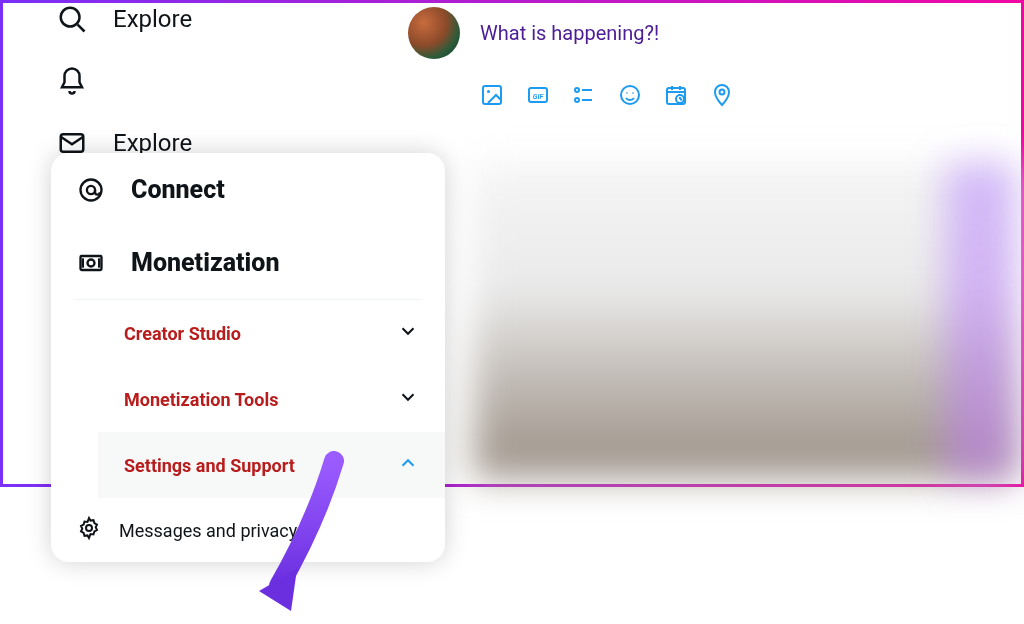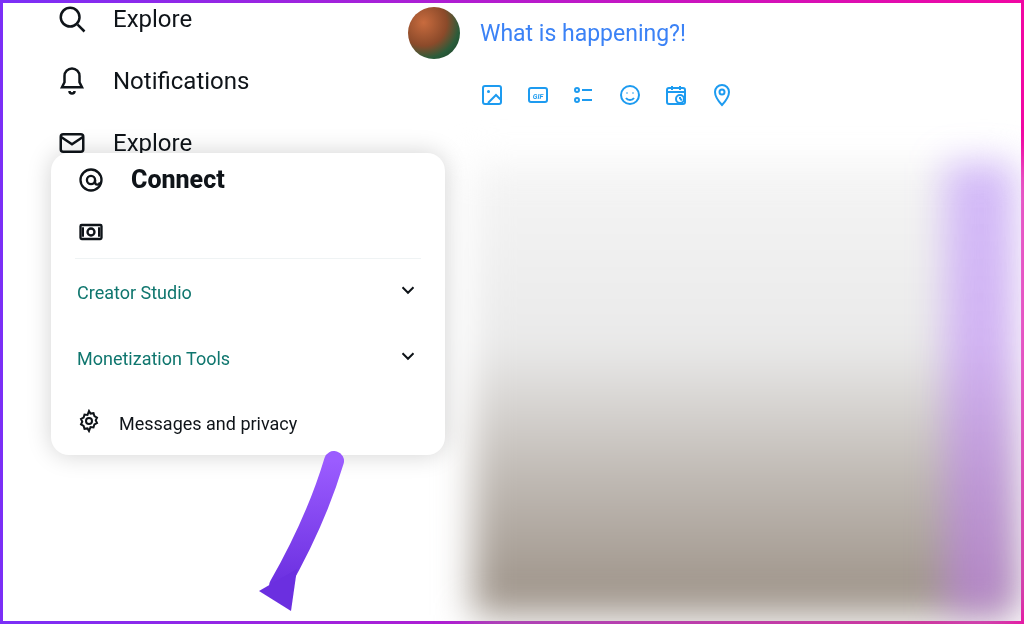--- a/index.html
+++ b/index.html
@@ -1,38 +1,38 @@
 <!DOCTYPE html>
 <html><head>
 <meta charset="utf-8">
 <style>
   * { box-sizing: border-box; margin: 0; padding: 0; }
   html, body { width: 1024px; height: 624px; font-family: -apple-system, BlinkMacSystemFont, "Segoe UI", Roboto, Helvetica, Arial, sans-serif; overflow: hidden; background: #fff; }
-  .viewport { position: relative; width: 1024px; height: 624px; border: 3px solid; border-image: linear-gradient(90deg,#7b2ff7,#f107a3) 1; }
+  .viewport { position: relative; width: 1024px; height: 487px; border: 3px solid; border-image: linear-gradient(90deg,#7b2ff7,#f107a3) 1; }
   .sidebar { position: absolute; left: 40px; top: -15px; width: 330px; }
   .nav-item { display: flex; align-items: center; gap: 26px; padding: 16px 14px; cursor: pointer; }
   .nav-item .icon { width: 30px; height: 30px; display:flex; align-items:center; justify-content:center; }
   .nav-item .icon svg { width: 30px; height: 30px; stroke: #0f1419; stroke-width: 2; fill: none; }
   .nav-label { font-size: 24px; color: #0f1419; }
   .compose { position: absolute; left: 405px; top: -6px; right: 10px; }
   .compose-row { display: flex; align-items: center; gap: 20px; padding: 10px 0 24px 0; }
   .avatar { width: 52px; height: 52px; border-radius: 50%; background: radial-gradient(circle at 30% 30%, #c86b3e 0%, #8b4a2a 45%, #2a5c3a 70%, #1a3a24 100%); flex: 0 0 auto; }
-  .compose-placeholder { font-size: 23px; color: #3b82f6; }
+  .compose-placeholder { font-size: 20px; color: #4c1d95; }
   .icon-row { display: flex; gap: 22px; padding-left: 72px; }
   .icon-row .ticon { width: 24px; height: 24px; font-style: italic; }
   .icon-row .ticon svg { width: 24px; height: 24px; stroke: #1d9bf0; stroke-width: 2; fill: none; }
   .blurred { position:absolute; left:470px; top:160px; right:6px; bottom:6px; background: linear-gradient(180deg,#f5f5f5 0%, #eaeaea 40%, #bfb9b3 70%, #9a8f84 100%); filter: blur(18px); }
   .blur-tint { position:absolute; right:6px; top:160px; width:70px; bottom:6px; background: linear-gradient(180deg, rgba(160,100,255,0.4), rgba(200,120,255,0.5)); filter: blur(18px); }
   .popover { position:absolute; left:48px; top:150px; width:394px; background:#fff; border-radius: 18px; box-shadow: 0 0 24px rgba(0,0,0,0.18); overflow:hidden; }
-  .pop-item { display:flex; align-items:center; gap: 26px; padding: 12px 26px; cursor:pointer; }
+  .pop-item { display:flex; align-items:center; gap: 26px; padding: 22px 26px; cursor:pointer; }
   .pop-item .icon { width: 28px; height: 28px; display:flex; align-items:center; justify-content:center; }
   .pop-item .icon svg { width:28px; height:28px; stroke:#0f1419; stroke-width:2; fill:none; }
   .pop-label-bold { font-size: 25px; font-weight: 800; color:#0f1419; }
   .divider { height:1px; background:#eff3f4; margin: 0 24px; }
-  .section { display:flex; align-items:center; justify-content:space-between; padding: 20px 26px; cursor:pointer; font-size:18px; font-weight:400; color:#0f766e; }
+  .section { display:flex; align-items:center; justify-content:space-between; padding: 20px 26px; cursor:pointer; font-size:18px; font-weight:700; color:#b91c1c;margin-left:47px; }
   .section.selected { background:#f7f9f9; }
   .chev svg { width:22px; height:22px; stroke:#0f1419; stroke-width:2.2; fill:none; }
   .chev.up svg { stroke:#1d9bf0; }
   .sub-item { display:flex; align-items:center; gap: 18px; padding: 18px 26px; cursor:pointer; font-size:18px; color:#0f1419; }
   .sub-item .icon svg { width:24px; height:24px; stroke:#0f1419; stroke-width:2; fill:none; }
   .arrow { position:absolute; left:256px; top:448px; width:120px; height:170px; pointer-events:none; }
   .arrow svg { width:100%; height:100%; }
 </style>
 </head>
 <body>
@@ -49,21 +49,20 @@
       </span>
       <span class="nav-label">Explore</span>
     </div>
     <div class="nav-item">
       <span class="icon">
         <svg viewBox="0 0 24 24">
             <path d="M6 8a6 6 0 1 1 12 0v5l2 4H4l2-4V8z"></path>
             <path d="M10 20a2 2 0 0 0 4 0"></path>
           </svg>
       </span>
-      <span class="nav-label">Notifications</span>
     </div>
     <div class="nav-item">
       <span class="icon">
         <svg viewBox="0 0 24 24">
             <rect x="3" y="5" width="18" height="14" rx="2"></rect>
             <path d="M3 7l9 6 9-6"></path>
           </svg>
       </span>
       <span class="nav-label">Explore</span>
     </div>
@@ -140,35 +139,44 @@
     </div>
     <div class="pop-item">
       <span class="icon">
         <svg viewBox="0 0 24 24">
             <rect x="3" y="6" width="18" height="12" rx="1"></rect>
             <circle cx="12" cy="12" r="3"></circle>
             <line x1="5" y1="8" x2="5" y2="16"></line>
             <line x1="19" y1="8" x2="19" y2="16"></line>
           </svg>
       </span>
+      <span class="pop-label-bold">Monetization</span>
     </div>
     <div class="divider"></div>
     <div class="section">
       <span>Creator Studio</span>
       <span class="chev">
         <svg viewBox="0 0 24 24">
             <polyline points="6 9 12 15 18 9"></polyline>
           </svg>
       </span>
     </div>
     <div class="section">
       <span>Monetization Tools</span>
       <span class="chev">
         <svg viewBox="0 0 24 24">
             <polyline points="6 9 12 15 18 9"></polyline>
+          </svg>
+      </span>
+    </div>
+    <div class="section selected">
+      <span>Settings and Support</span>
+      <span class="chev up">
+        <svg viewBox="0 0 24 24">
+            <polyline points="6 15 12 9 18 15"></polyline>
           </svg>
       </span>
     </div>
     <div class="sub-item">
       <span class="icon">
         <svg viewBox="0 0 24 24">
             <circle cx="12" cy="12" r="3"></circle>
             <path d="M12 2l1.5 2.6 3-0.4 0.9 2.9 2.6 1.5-1.3 2.7 1.3 2.7-2.6 1.5-0.9 2.9-3-0.4L12 22l-1.5-2.6-3 0.4-0.9-2.9L4 15.4l1.3-2.7L4 10l2.6-1.5 0.9-2.9 3 0.4L12 2z"></path>
           </svg>
       </span>

